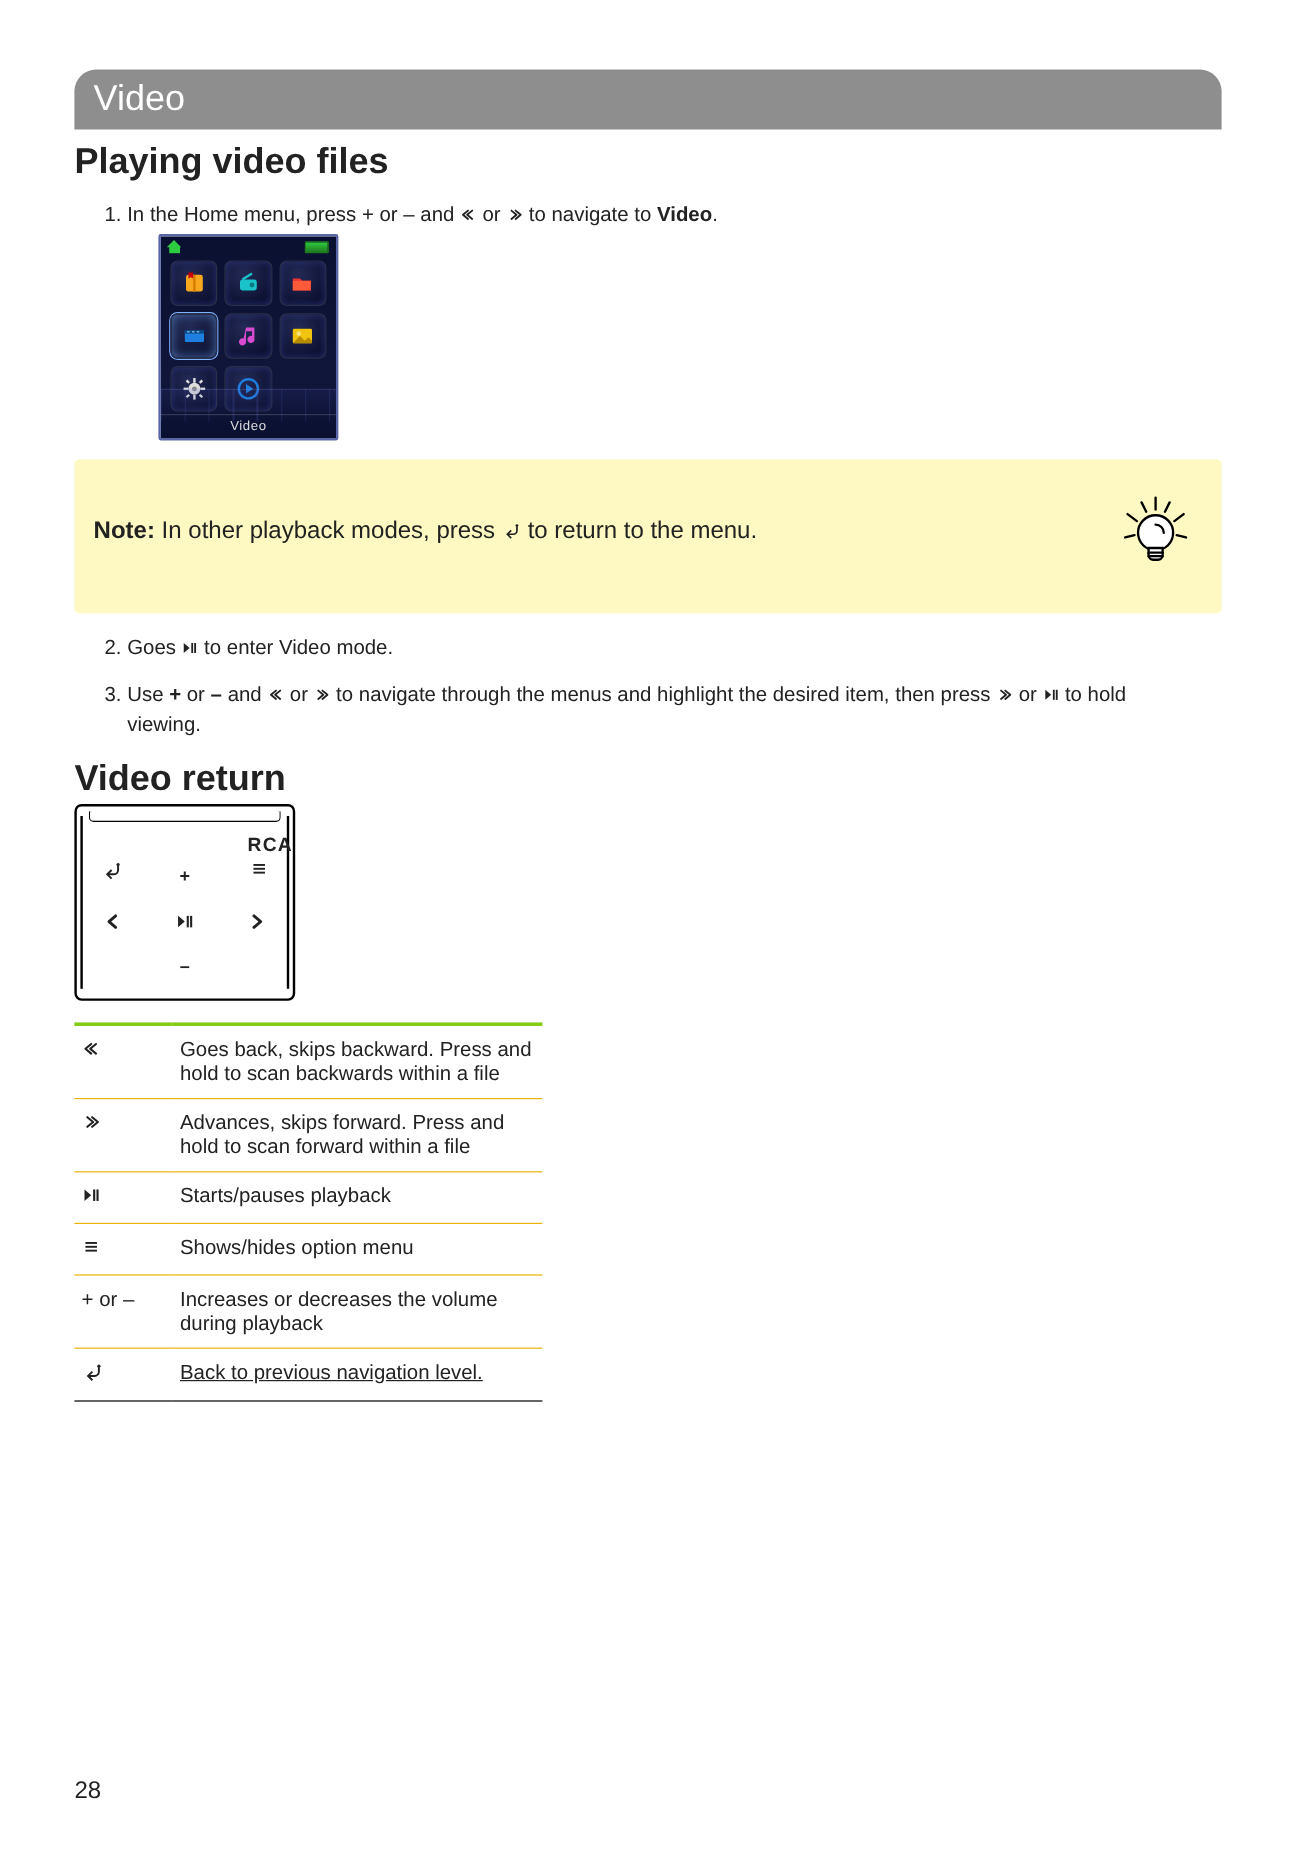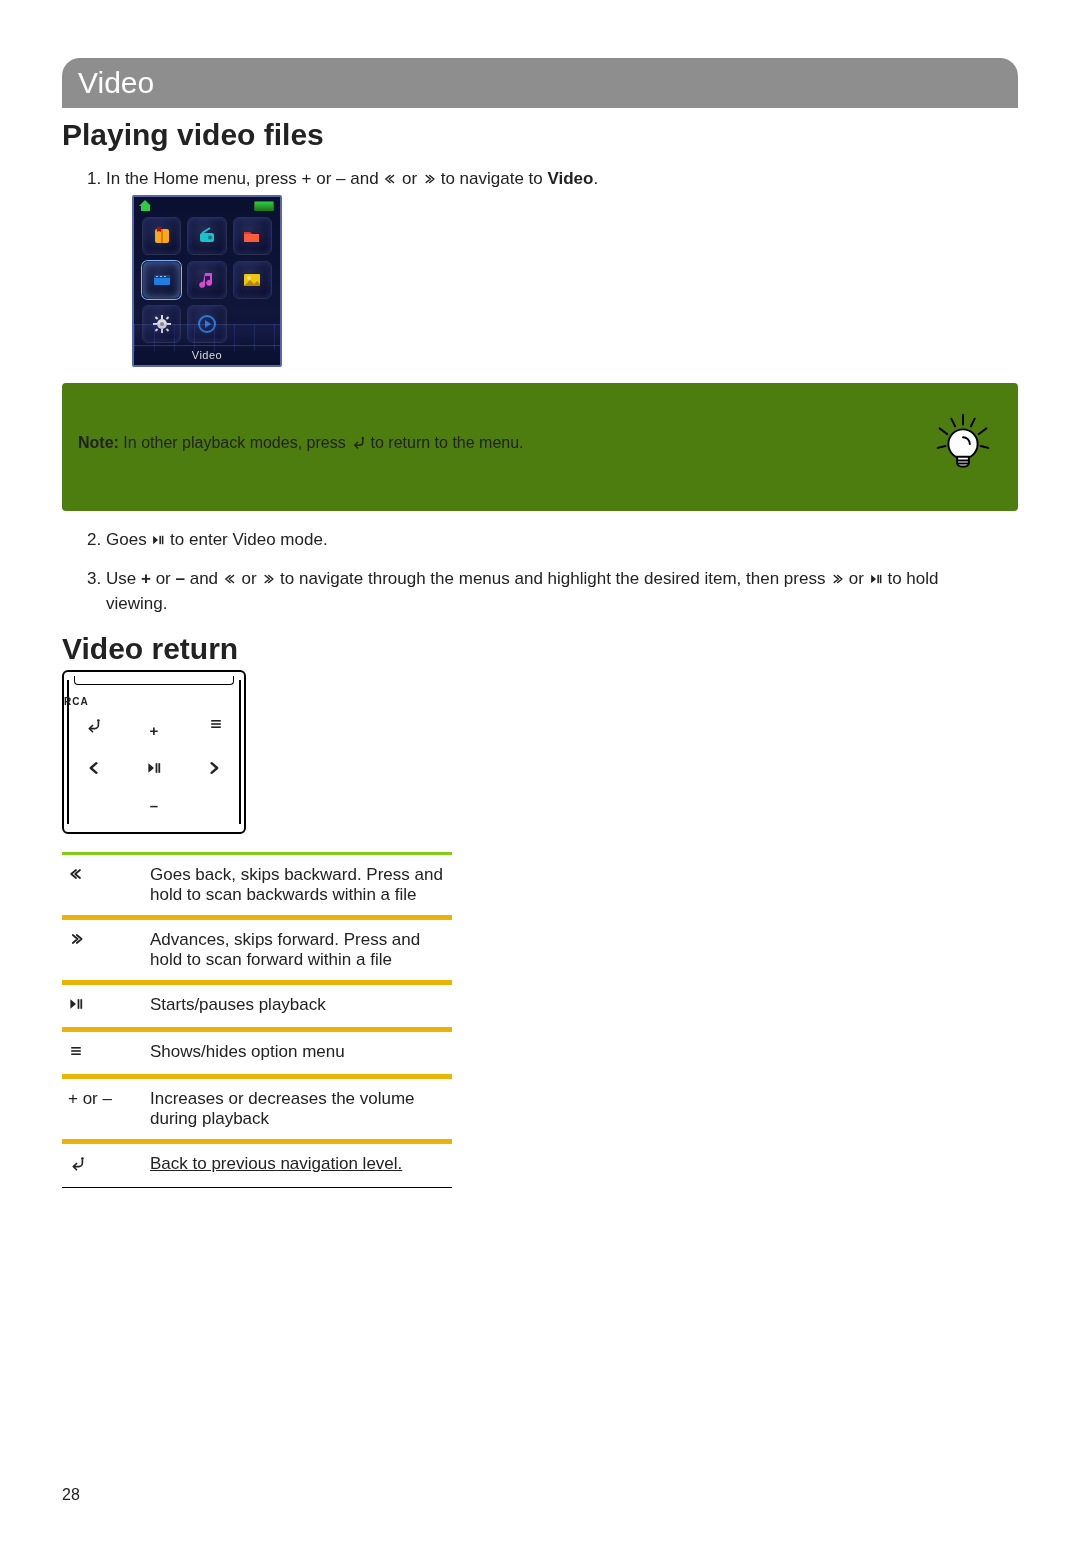--- a/index.html
+++ b/index.html
@@ -94,25 +94,25 @@
   }
   .device-floor {
     position:absolute; left:0; right:0; bottom:14px; height:26px;
     background:
       repeating-linear-gradient(to right, rgba(90,100,200,0.2) 0 1px, transparent 1px 20px),
       linear-gradient(rgba(60,70,160,0.15), rgba(60,70,160,0));
     border-top:1px solid rgba(120,130,220,0.25);
   }
   
   .note-box {
-    background: #4d7c0f;
+    background: #fef9c3;
     border-radius: 4px;
     padding: 22px 16px 28px 16px;
     margin: 8px 0 18px 0;
-    font-size: 16px;
+    font-size: 20px;
     position: relative;
     display:flex; align-items:center; justify-content:space-between;
   }
   .bulb { width: 78px; height: 78px; flex:none; }
   
   .sicon { display:inline-block; vertical-align: -2px; }
   
   .pad {
     width: 180px; height: 160px;
     border: 2px solid #000;
@@ -120,51 +120,51 @@
     position: relative;
     margin: 4px 0 18px 0;
     background:#fff;
   }
   .pad .screen {
     position:absolute; top:4px; left:10px; right:10px; height:8px;
     border:1px solid #000; border-top:none;
     border-bottom-left-radius:4px; border-bottom-right-radius:4px;
   }
   .pad .rca {
-    position:absolute; top:24px; left:0; right:0; text-align:left;
-    font-weight:bold; font-family: Arial, sans-serif; font-size:10px; letter-spacing:1px;
+    position:absolute; top:24px; left:0; right:0; text-align:right;
+    font-weight:bold; font-family: Arial, sans-serif; font-size:16px; letter-spacing:1px;
   }
   .pad .btn { position:absolute; font-size:15px; font-weight:bold; }
   .pad .btn.plus   { top:50px;  left:50%; transform:translateX(-50%); }
   .pad .btn.minus  { bottom:18px; left:50%; transform:translateX(-50%); }
   .pad .btn.left   { top:88px;  left:22px; }
   .pad .btn.right  { top:88px;  right:22px; }
   .pad .btn.center { top:88px;  left:50%; transform:translateX(-50%); }
   .pad .btn.back   { top:44px;  left:20px; }
   .pad .btn.menu   { top:44px;  right:20px; }
   .pad .ridge-l { position:absolute; left:-1px; top:8px; bottom:8px; width:4px; border-right:2px solid #000; }
   .pad .ridge-r { position:absolute; right:-1px; top:8px; bottom:8px; width:4px; border-left:2px solid #000; }
   
   .ctl-table {
     width: 390px;
     border-collapse: collapse;
     font-size: 17px;
   }
   .ctl-table td {
-    border-top: 5px solid #eab308;
+    border-top: 1px solid #eab308;
     padding: 10px 6px;
     vertical-align: top;
   }
   .ctl-table tr:first-child td { border-top: 3px solid #84cc16; }
   .ctl-table tr td:first-child { width: 70px; }
   .ctl-table .last td { border-bottom: 1px solid #000; text-decoration: underline; }
   .page-num {
     position: absolute;
     left: 62px; bottom: 50px;
-    font-size: 16px;
+    font-size: 20px;
     margin-top: 11px;
   }
 </style>
 </head>
 <body>
 
 <svg width="0" height="0" style="position:absolute">
   <defs>
     <g id="i-dleft">
       <path d="M9 5 L3 10 L9 15 M14 5 L8 10 L14 15" stroke="currentColor" stroke-width="2.2" fill="none" stroke-linecap="round" stroke-linejoin="round"></path>

